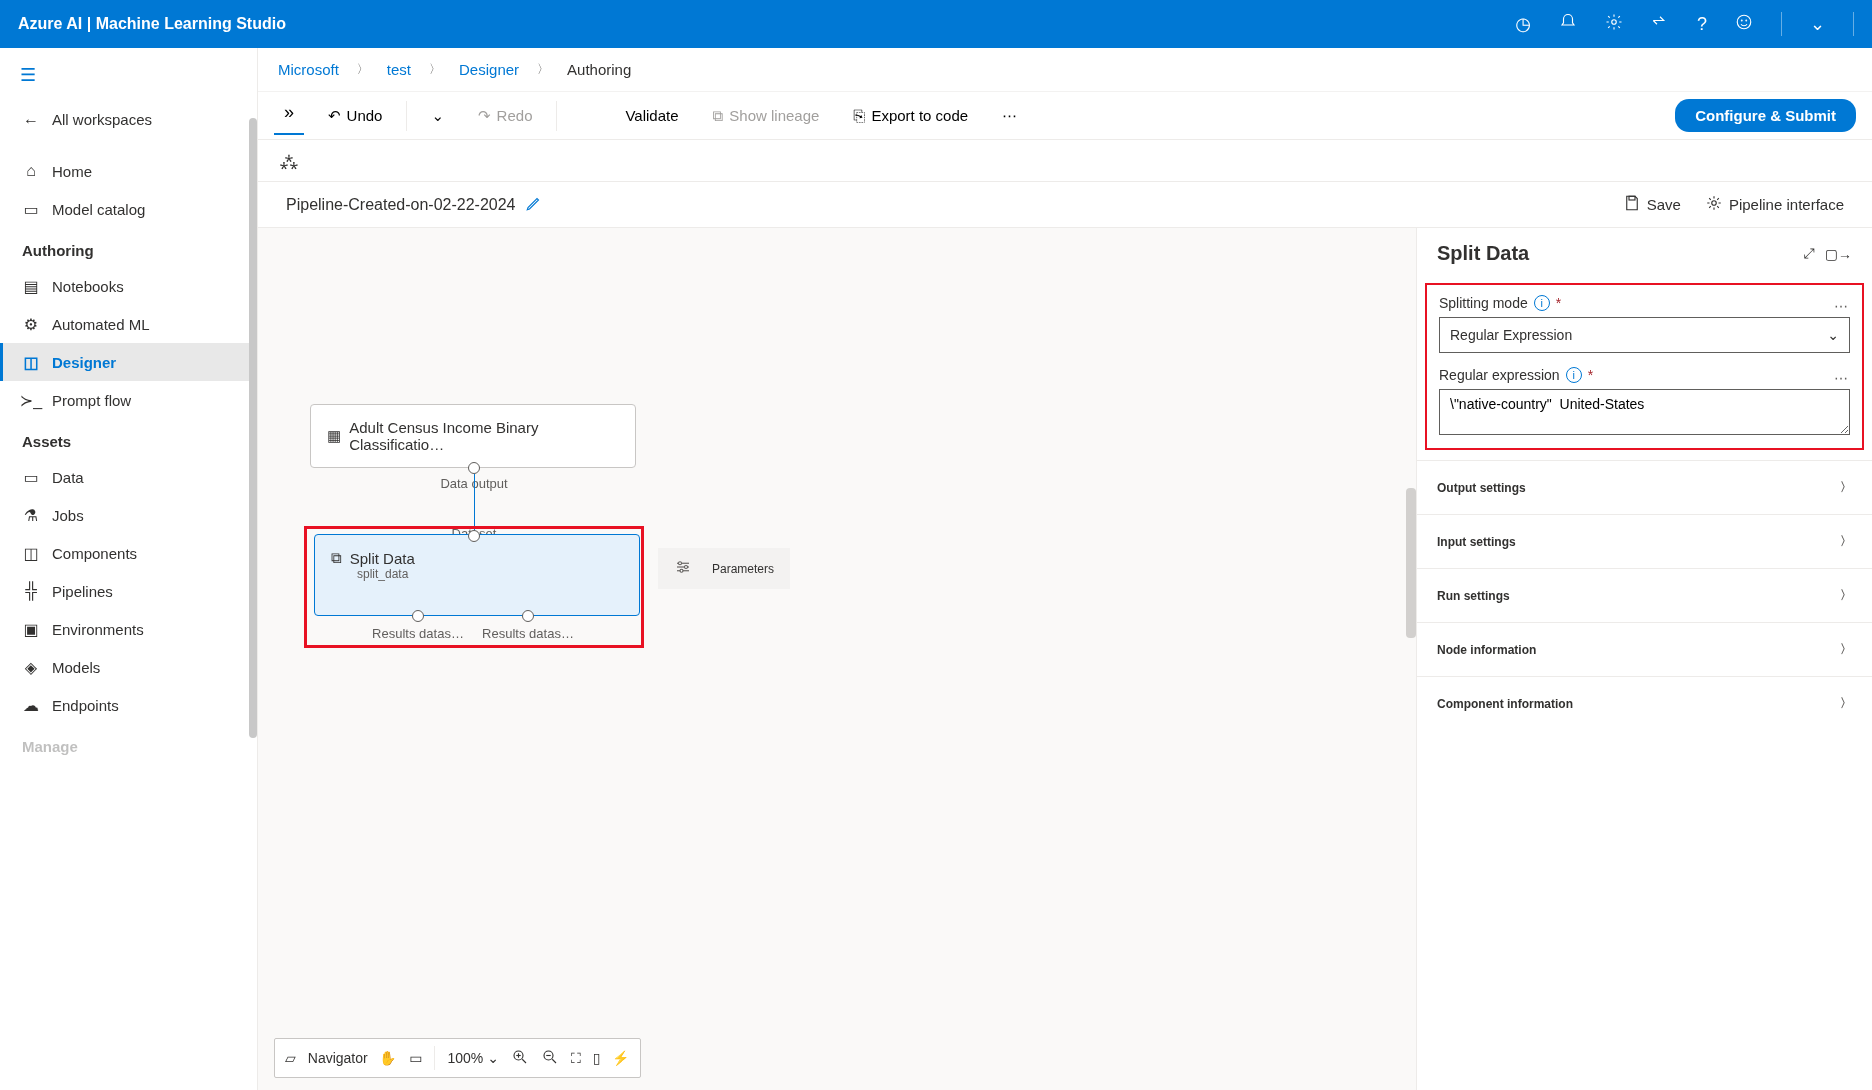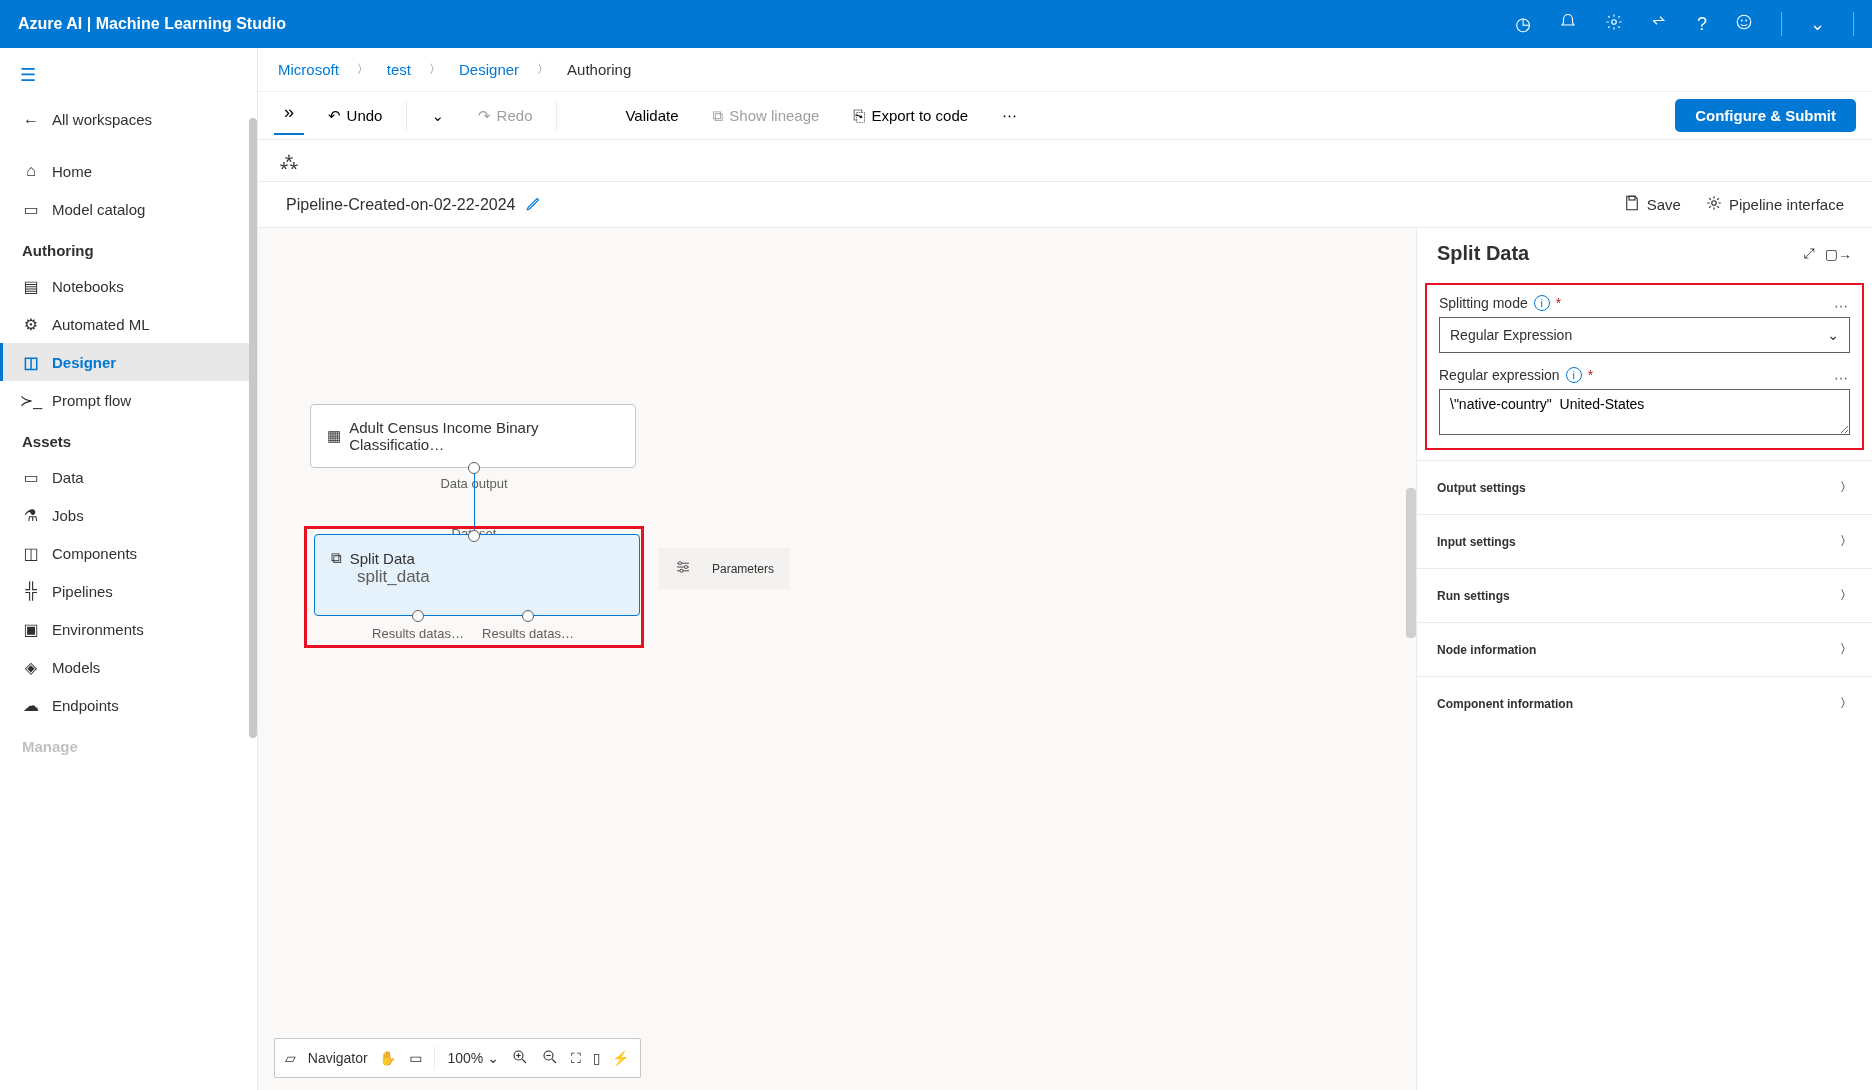--- a/index.html
+++ b/index.html
@@ -20,21 +20,21 @@
 .main { flex: 1; display: flex; flex-direction: column; position: relative; }
 .breadcrumb { height: 44px; display: flex; align-items: center; padding: 0 20px; gap: 18px; font-size: 15px; border-bottom: 1px solid #f3f2f1; }
 .breadcrumb a { color: #0078d4; text-decoration: none; }
 .breadcrumb .sep { color: #605e5c; font-size: 12px; }
 .toolbar { height: 48px; display: flex; align-items: center; padding: 0 16px; gap: 14px; border-bottom: 1px solid #edebe9; }
 .tool-btn { display: flex; align-items: center; gap: 6px; padding: 6px 10px; cursor: pointer; font-size: 15px; background: none; border: none; }
 .tool-btn.disabled { color: #a19f9d; }
 .tool-btn.chev-active { border-bottom: 2px solid #0078d4; padding-bottom: 10px; }
 .tool-sep { width: 1px; height: 30px; background: #edebe9; }
 .tool-spacer { flex: 1; }
-.primary-btn { background: #0078d4; color: #fff; border: none; padding: 8px 20px; font-size: 15px; font-weight: 600; cursor: pointer; border-radius: 5px; }
+.primary-btn { background: #0078d4; color: #fff; border: none; padding: 8px 20px; font-size: 15px; font-weight: 600; cursor: pointer; border-radius: 14px; }
 .secondrow { height: 42px; border-bottom: 1px solid #edebe9; display: flex; align-items: center; padding: 0 16px; }
 .secondrow-icon { font-size: 16px; padding: 6px; }
 .titlebar { height: 46px; display: flex; align-items: center; padding: 0 28px; gap: 10px; border-bottom: 1px solid #edebe9; }
 .pipe-title { font-size: 16px; }
 .titlebar .right { margin-left: auto; display: flex; gap: 24px; align-items: center; }
 .icon-label { display: flex; align-items: center; gap: 6px; cursor: pointer; font-size: 15px; }
 .canvas-wrap { flex: 1; display: flex; position: relative; }
 .canvas { flex: 1; background: #faf9f8; position: relative; }
 .panel { width: 456px; background: #fff; border-left: 1px solid #edebe9; display: flex; flex-direction: column; overflow-y: auto; }
 .panel-header { display: flex; align-items: center; padding: 14px 20px; gap: 10px; }
@@ -44,21 +44,21 @@
 .field-label .req { color: #a4262c; }
 .field-label .info { color: #0078d4; border: 1px solid #0078d4; border-radius: 50%; width: 16px; height: 16px; display: inline-flex; align-items: center; justify-content: center; font-size: 11px; }
 .field-row { display: flex; align-items: center; }
 .field-dots { margin-left: auto; color: #605e5c; cursor: pointer; letter-spacing: 2px; }
 .select { width: 100%; height: 36px; border: 1px solid #605e5c; padding: 0 10px; display: flex; align-items: center; justify-content: space-between; margin-bottom: 14px; cursor: pointer; background: #fff; }
 .textarea { width: 100%; min-height: 36px; border: 1px solid #605e5c; padding: 6px 10px; resize: both; font-family: inherit; font-size: 14px; background: #fff; }
 .accordion-item { display: flex; align-items: center; padding: 18px 20px; border-top: 1px solid #edebe9; font-size: 12px; font-weight: 600; cursor: pointer; }
 .accordion-item .chev { margin-left: auto; color: #605e5c; }
 .node { position: absolute; background: #fff; border: 1px solid #c8c6c4; border-radius: 4px; padding: 14px 16px; width: 326px; }
 .node-title { font-size: 15px; display: flex; align-items: center; gap: 8px; }
-.node-sub { font-size: 17px; color: #605e5c; margin-left: 26px; }
+.node-sub { font-size: 12px; color: #605e5c; margin-left: 26px; }
 .node.selected { border: 1px solid #0078d4; background: #e5f1fb; }
 .node-highlight { position: absolute; border: 3px solid #e81123; pointer-events: none; }
 .port { position: absolute; width: 12px; height: 12px; border: 1.5px solid #605e5c; border-radius: 50%; background: #fff; transform: translate(-50%, -50%); }
 .port-label { position: absolute; font-size: 13px; color: #605e5c; white-space: nowrap; transform: translateX(-50%); }
 .edge { position: absolute; width: 0; border-left: 1.5px solid #0078d4; }
 .params-chip { position: absolute; background: #f3f2f1; padding: 10px 16px; display: flex; align-items: center; gap: 20px; font-size: 12px; }
 .bottombar { position: absolute; bottom: 12px; left: 16px; height: 40px; border: 1px solid #c8c6c4; border-radius: 2px; background: #fff; display: flex; align-items: center; padding: 0 10px; gap: 12px; }
 .bottombar span { cursor: pointer; }
 .bb-sep { width: 1px; height: 24px; background: #edebe9; }
 .zoom { display: flex; align-items: flex-end; gap: 4px; }

